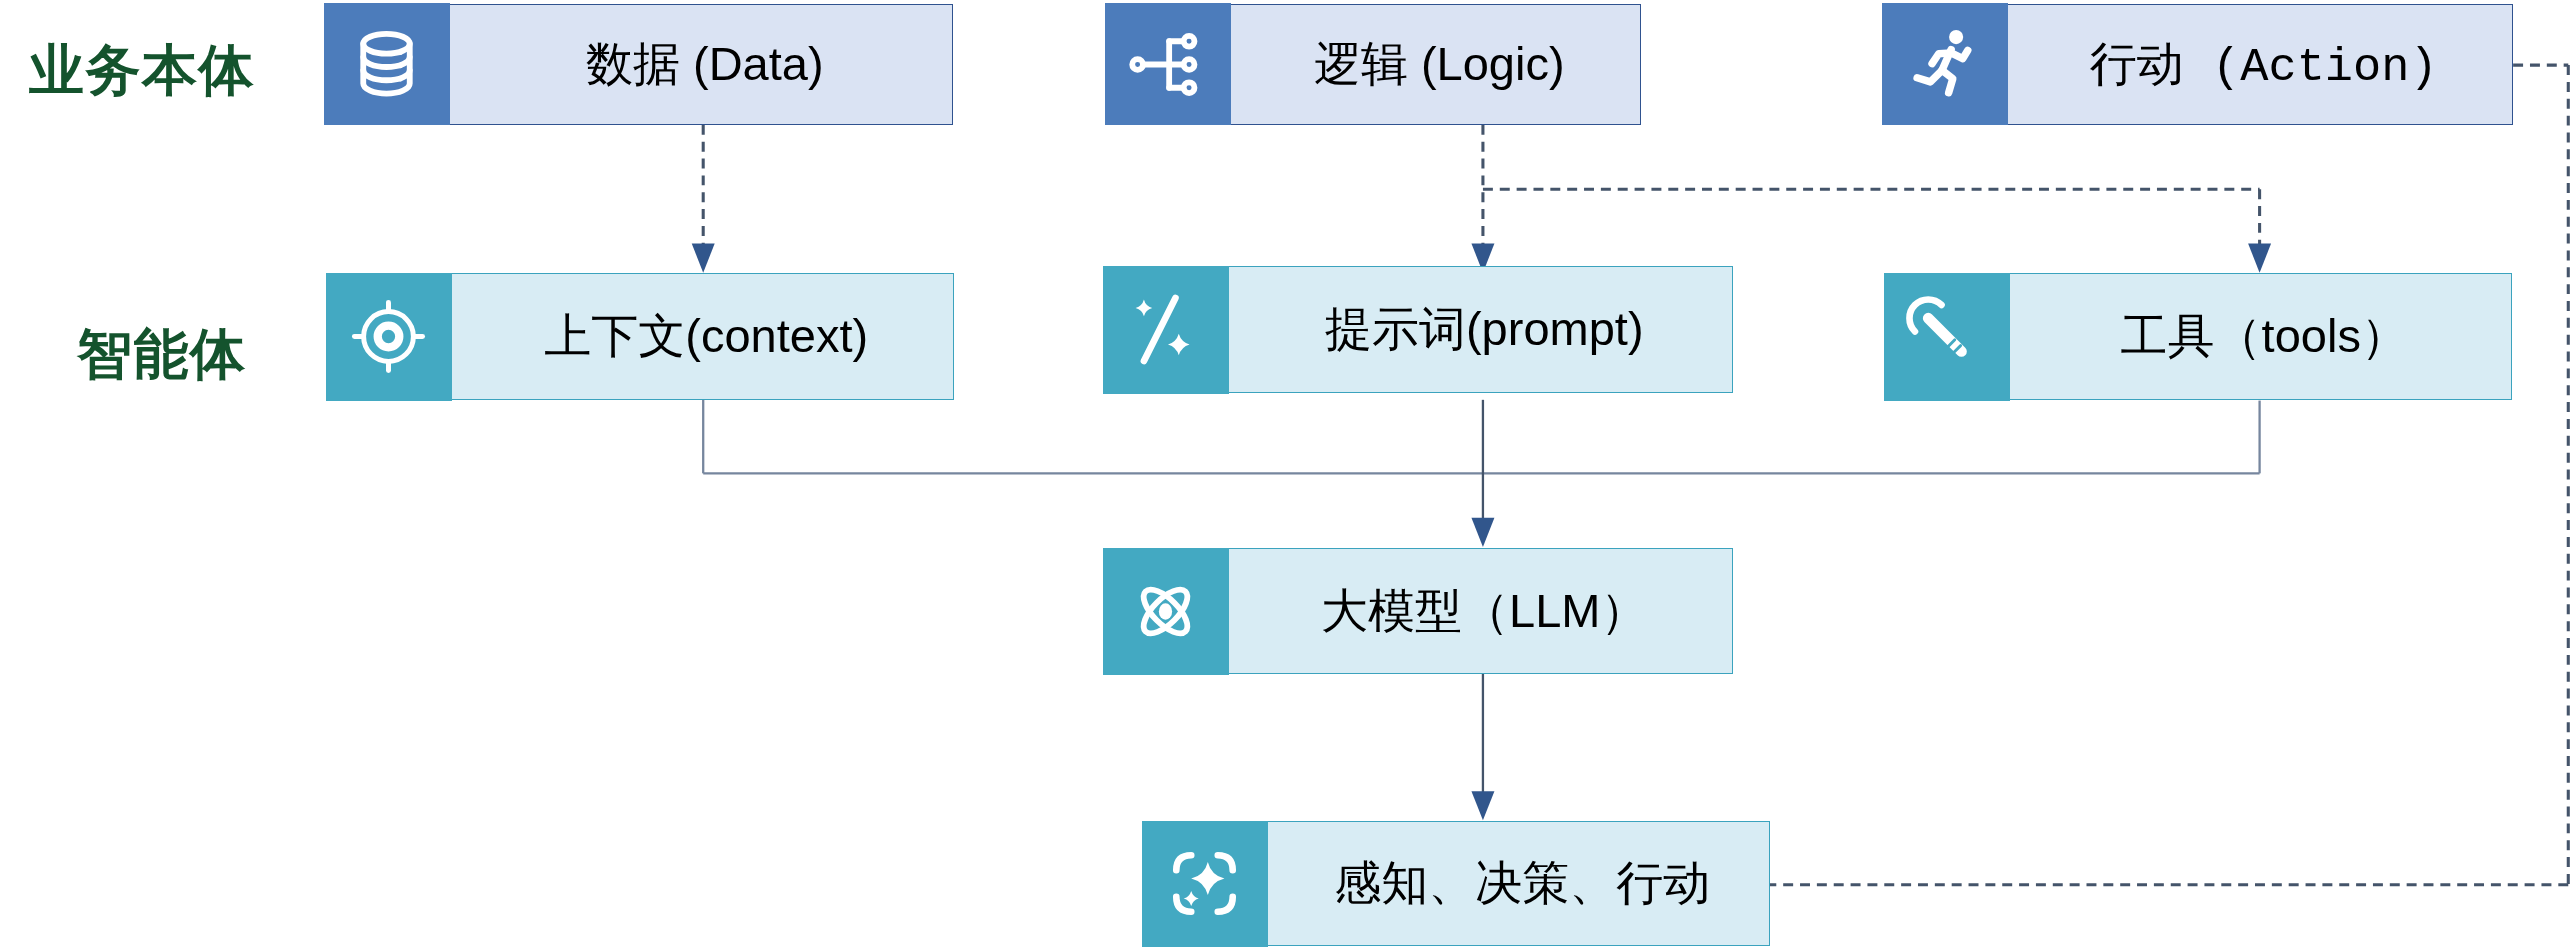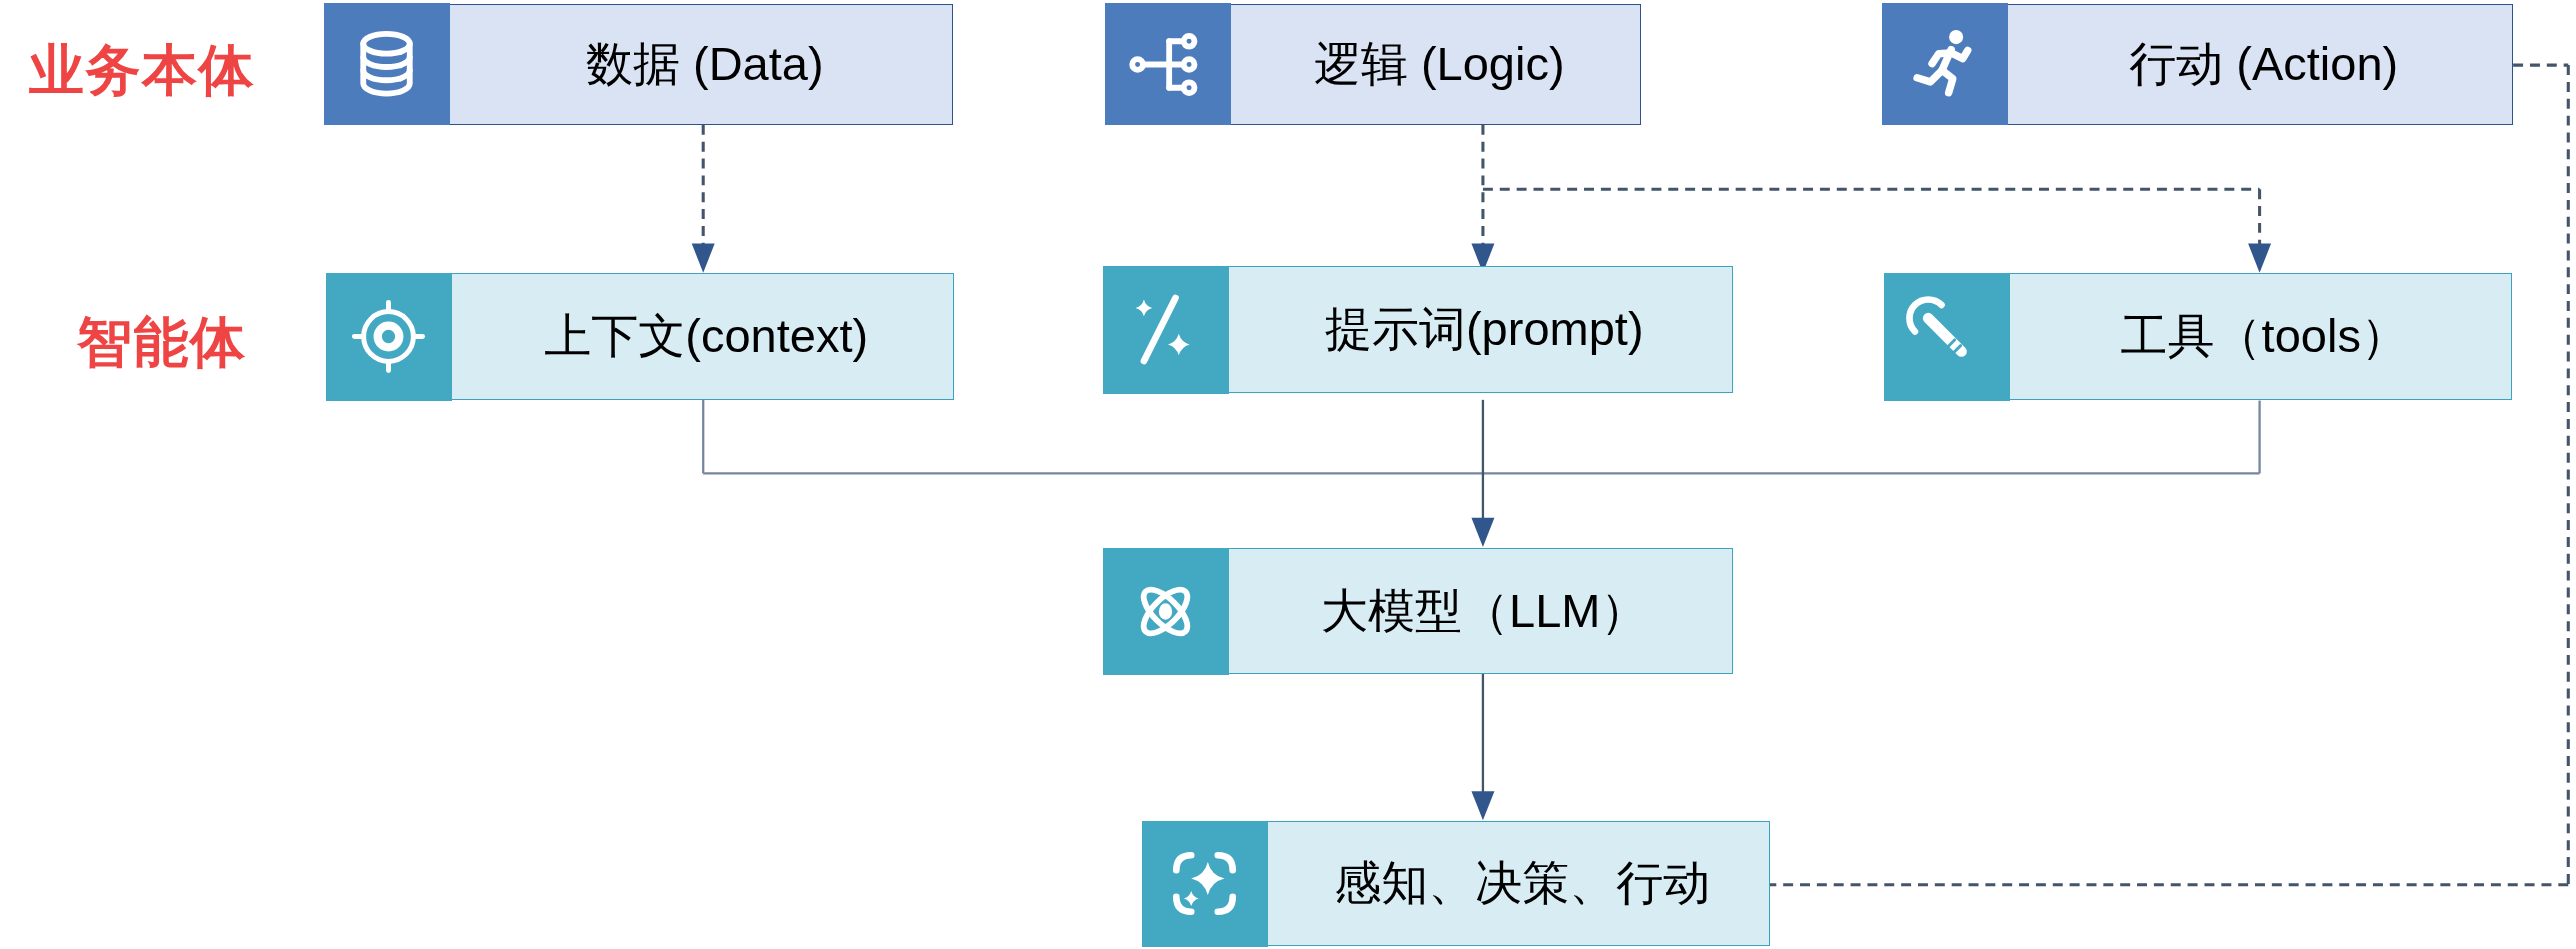--- a/index.html
+++ b/index.html
@@ -7,21 +7,21 @@
     position:relative;
     width:2576px;height:949px;
     background:#ffffff;
     font-family:"Liberation Sans", sans-serif;
     overflow:hidden;
   }
   .row-label{
     position:absolute;
     font-size:55px;
     font-weight:700;
-    color:#ef4444;
+    color:#14532d;
     letter-spacing:1.5px;
     white-space:nowrap;
   }
   .box{
     position:absolute;
     display:flex;
     box-sizing:border-box;
   }
   .box .icon{
     flex:none;
@@ -78,21 +78,21 @@
       <polygon points="903,318 933,318 918,356"></polygon>
       <polygon points="1921,318 1951,318 1936,356"></polygon>
       <polygon points="2935,318 2965,318 2950,356"></polygon>
       <polygon points="1921,676 1951,676 1936,714"></polygon>
       <polygon points="1921,1033 1951,1033 1936,1071"></polygon>
       <polygon points="2306,1136 2306,1174 2268,1155"></polygon>
     </g>
   </svg>
 
   <div class="row-label" style="left:29px;top:34px;">业务本体</div>
-  <div class="row-label" style="left:77px;top:306px;">智能体</div>
+  <div class="row-label" style="left:77px;top:318px;">智能体</div>
 
   <div class="box blue" style="left:324px;top:3.8px;width:629px;height:121px;">
     <div class="icon">
       <svg viewBox="0 0 100 100" fill="none" stroke="#ffffff" stroke-width="7" stroke-linecap="round">
         <ellipse cx="50" cy="25" rx="28" ry="12"></ellipse>
         <path d="M22 25 V73 A28 12 0 0 0 78 73 V25"></path>
         <path d="M22 41 A28 12 0 0 0 78 41"></path>
         <path d="M22 57 A28 12 0 0 0 78 57"></path>
         <circle cx="67" cy="36" r="2.5" fill="#ffffff" stroke="none"></circle>
         <circle cx="67" cy="52" r="2.5" fill="#ffffff" stroke="none"></circle>
@@ -112,21 +112,21 @@
         <path d="M52 50 H68"></path>
         <path d="M52 78 H68"></path>
         <circle cx="76" cy="22" r="6.5"></circle>
         <circle cx="76" cy="50" r="6.5"></circle>
         <circle cx="76" cy="78" r="6.5"></circle>
       </svg>
     </div>
     <div class="label">逻辑 (Logic)</div>
   </div>
 
-  <div class="box blue" style="left:1882px;top:3.8px;width:631px;height:121px;">
+  <div class="box blue" style="left:1882px;top:3.8px;width:631px;height:121px;font-family:Liberation Mono, monospace;">
     <div class="icon">
       <svg viewBox="0 0 100 100" fill="none" stroke="#ffffff" stroke-width="9" stroke-linecap="round" stroke-linejoin="round">
         <circle cx="64" cy="17" r="8.5" fill="#ffffff" stroke="none"></circle>
         <path d="M58 32 L47 57"></path>
         <path d="M58 36 L72 43 L78 33"></path>
         <path d="M58 36 L43 37 L35 49"></path>
         <path d="M47 57 L60 67 L55 84"></path>
         <path d="M47 57 L33 71 L17 66"></path>
       </svg>
     </div>

